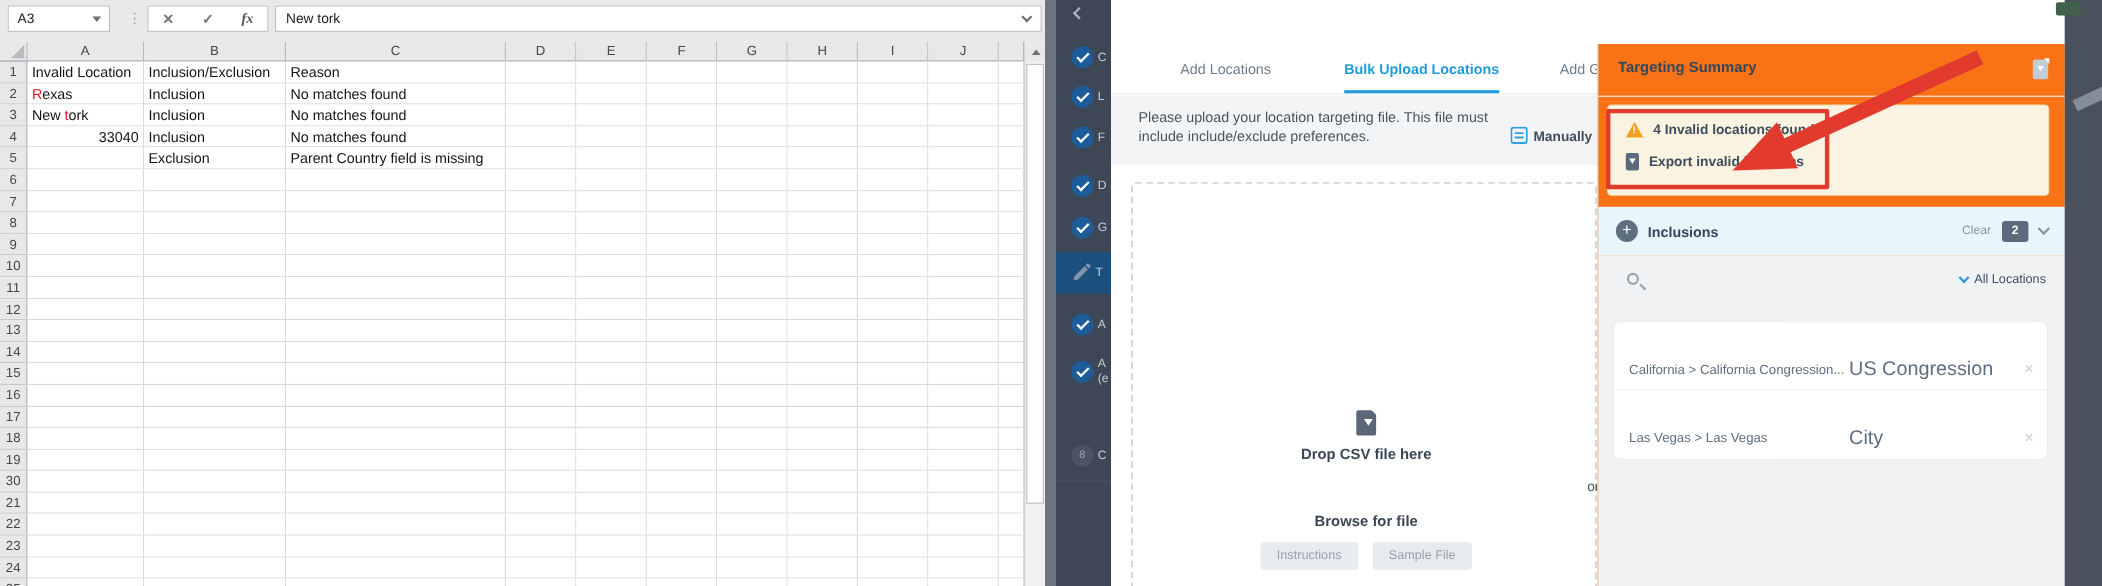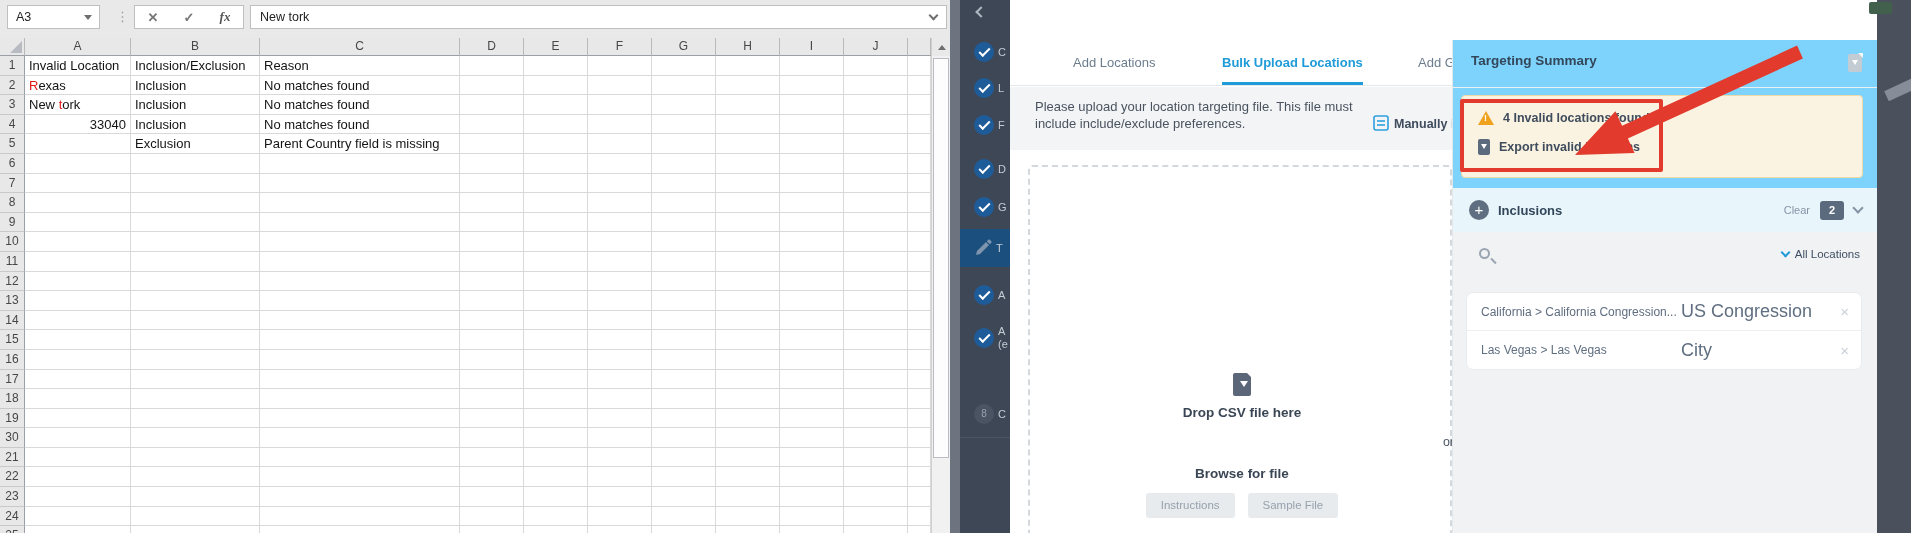--- a/index.html
+++ b/index.html
@@ -104,21 +104,21 @@
   .dz-title { position:absolute; left:0; top:238px; width:424px; text-align:center; font-size:13.5px;
     font-weight:bold; color:#3a4654; }
   .dz-or { position:absolute; left:0; top:268px; width:424px; text-align:right; font-size:12.5px; color:#4a5462; }
   .dz-browse { position:absolute; left:0; top:299px; width:424px; text-align:center; font-size:13.5px;
     font-weight:bold; color:#3a4654; cursor:pointer; }
   .dz-btns { position:absolute; left:0; top:326px; width:424px; display:flex; justify-content:center; gap:13px; }
   .dz-btn { height:25px; line-height:25px; padding:0 15px; background:#e8ebee; border-radius:3px;
     font-size:11.5px; color:#97a2ad; cursor:pointer; }
 
   
-  #summary { position:absolute; left:492px; top:40px; width:425px; height:493px; background:#7dd3fc;
+  #summary { position:absolute; left:492px; top:40px; width:425px; height:493px; background:#f97316;
     border-left:1px solid #e4e8eb; z-index:10;text-decoration:underline; }
   .sum-titlerow { position:absolute; left:0; top:0; width:425px; height:48px; border-bottom:1px solid #eceff1; }
   .sum-title { position:absolute; left:18px; top:13px; font-size:13.5px; font-weight:bold; color:#33475b; }
   .dl-ic { position:absolute; right:16px; top:14px; width:14px; height:18px; background:#c3cbd3;
     border-radius:2px; }
   .dl-ic::before { content:""; position:absolute; right:-1px; top:-1px; width:0; height:0;
     border-top:5px solid #f8f9fa; border-left:5px solid transparent; }
   .dl-ic::after { content:""; position:absolute; left:4px; top:6px; width:0; height:0;
     border-left:3px solid transparent; border-right:3px solid transparent; border-top:5px solid #fff; }
 
@@ -154,21 +154,21 @@
   .search-in { position:absolute; left:58px; top:10px; width:180px; height:24px; border:0; outline:0;
     background:transparent; font-size:13px; color:#46525f; font-family:"Liberation Sans", sans-serif; }
   .search-in::placeholder { color:#b6bfc9; }
   .loc-filter { position:absolute; right:18px; top:16px; display:flex; align-items:center; gap:6px; cursor:pointer; }
   .loc-filter .bchev { width:7px; height:7px; border-right:2px solid #1e9bd8; border-bottom:2px solid #1e9bd8;
     transform:rotate(45deg); margin-top:-3px; }
   .loc-filter span { font-size:11.5px; color:#3f4f63; }
 
   .loc-cards { position:absolute; left:14px; top:61px; width:394px; background:#fff; border-radius:6px;
     box-shadow:0 0 0 1px #e9ecef; }
-  .loc-row { height:38px; display:flex; align-items:center; border-bottom:1px solid #edf0f2; }
+  .loc-row { height:38px; display:flex; align-items:center; border-bottom:1px solid #edf0f2;margin-top:24px; }
   .loc-row:last-child { border-bottom:0; }
   .loc-path { margin-left:14px; width:200px; font-size:12px; color:#5f6e80; white-space:nowrap; overflow:hidden; }
   .loc-type { width:130px; font-size:18px; color:#5f6e80; white-space:nowrap; overflow:hidden; }
   .loc-x { margin-left:auto; margin-right:12px; color:#c9d0d8; font-size:15px; cursor:pointer; }
 
   
   .red-rect { position:absolute; left:500px; top:99px; width:203px; height:73px;
     border:4px solid #e23b2e; border-radius:2px; z-index:40; }
   #arrow-svg { position:absolute; left:560px; top:40px; z-index:50; pointer-events:none; }
   #darkstrip { position:absolute; left:917px; top:0; width:34px; height:533px; background:#4a515d; z-index:60; }

